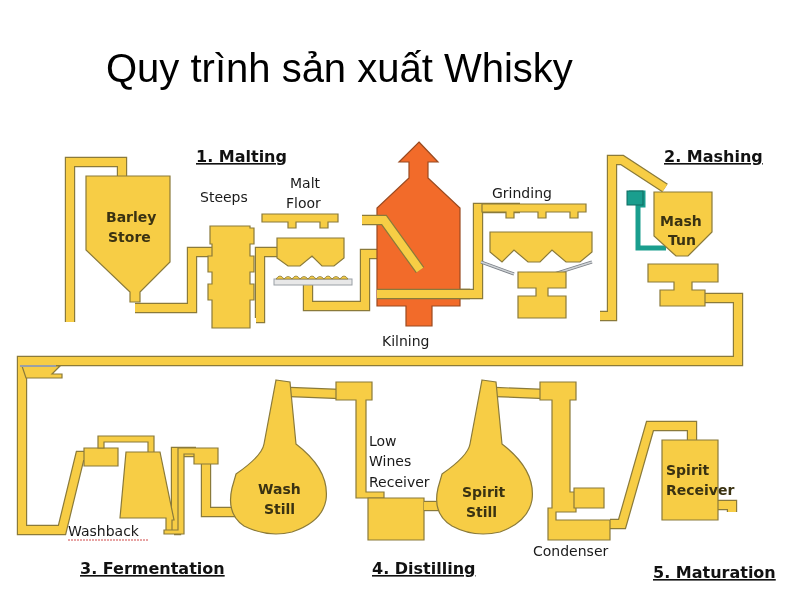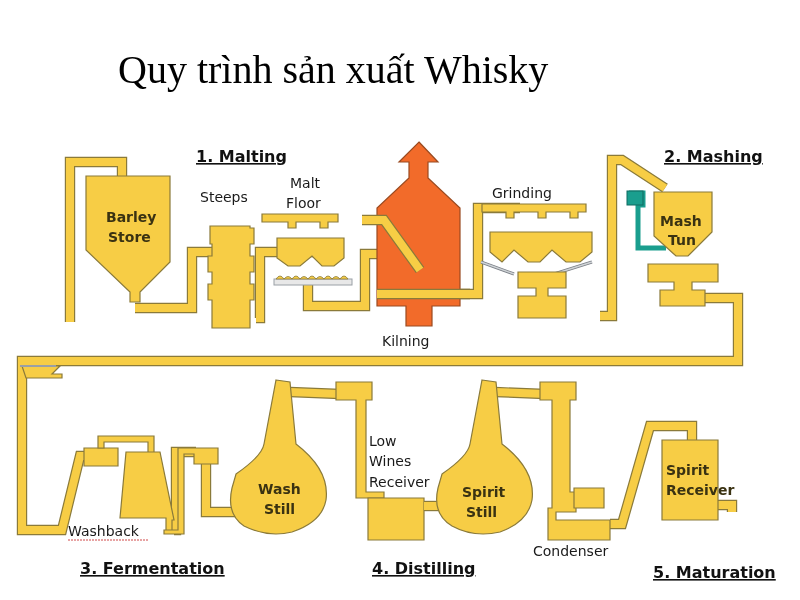--- a/index.html
+++ b/index.html
@@ -1,17 +1,17 @@
 <!DOCTYPE html>
 <html><head>
 <meta charset="utf-8">
 <style>
   html, body { margin:0; padding:0; background:#ffffff; }
   body { width:800px; height:600px; position:relative; overflow:hidden; font-family:"DejaVu Sans", sans-serif; }
-  #title { position:absolute; left:118px; top:46px; font-family:Liberation Serif, serif; font-size:40px; color:#000; letter-spacing:0px; font-weight:normal; }
+  #title { position:absolute; left:106px; top:46px; font-family:Liberation Sans, sans-serif; font-size:40px; color:#000; letter-spacing:0px; font-weight:normal; }
   svg { position:absolute; left:0; top:0; }
   .y { fill:#f7cd45; stroke:#8a7a3a; stroke-width:1.2; }
   .pipe { fill:none; stroke:#f7cd45; stroke-width:8; stroke-linejoin:miter; }
   .pipeo { fill:none; stroke:#8a7a3a; stroke-width:10.4; stroke-linejoin:miter; }
   .lbl { font-family:"DejaVu Sans", sans-serif; font-size:14px; fill:#1a1a1a; }
   .lblb { font-family:"DejaVu Sans", sans-serif; font-size:14px; font-weight:bold; fill:#3a3212; }
   .stage { font-family:"DejaVu Sans", sans-serif; font-size:16px; font-weight:bold; fill:#111; text-decoration:underline; }
 </style>
 </head>
 <body>

